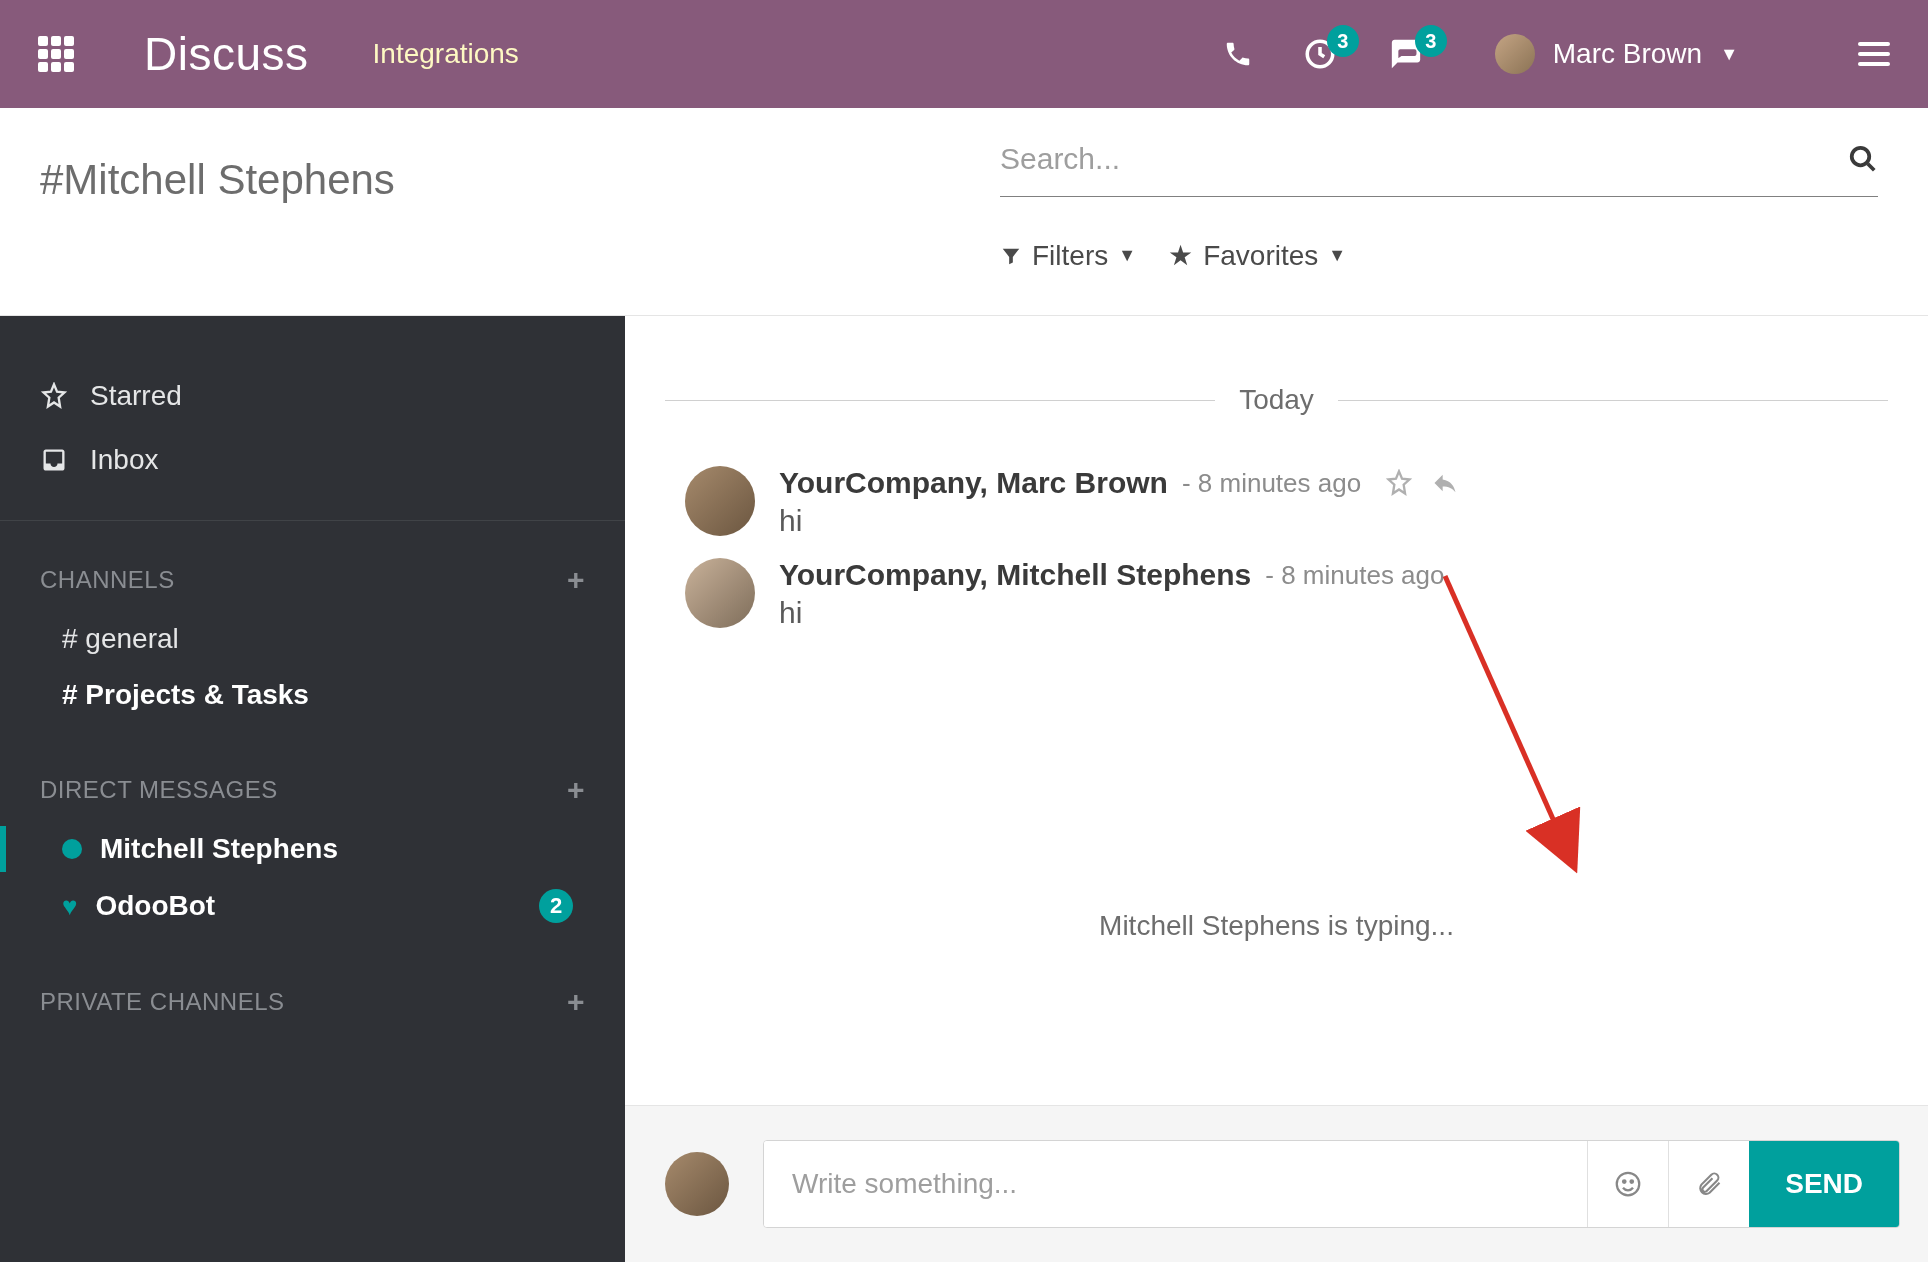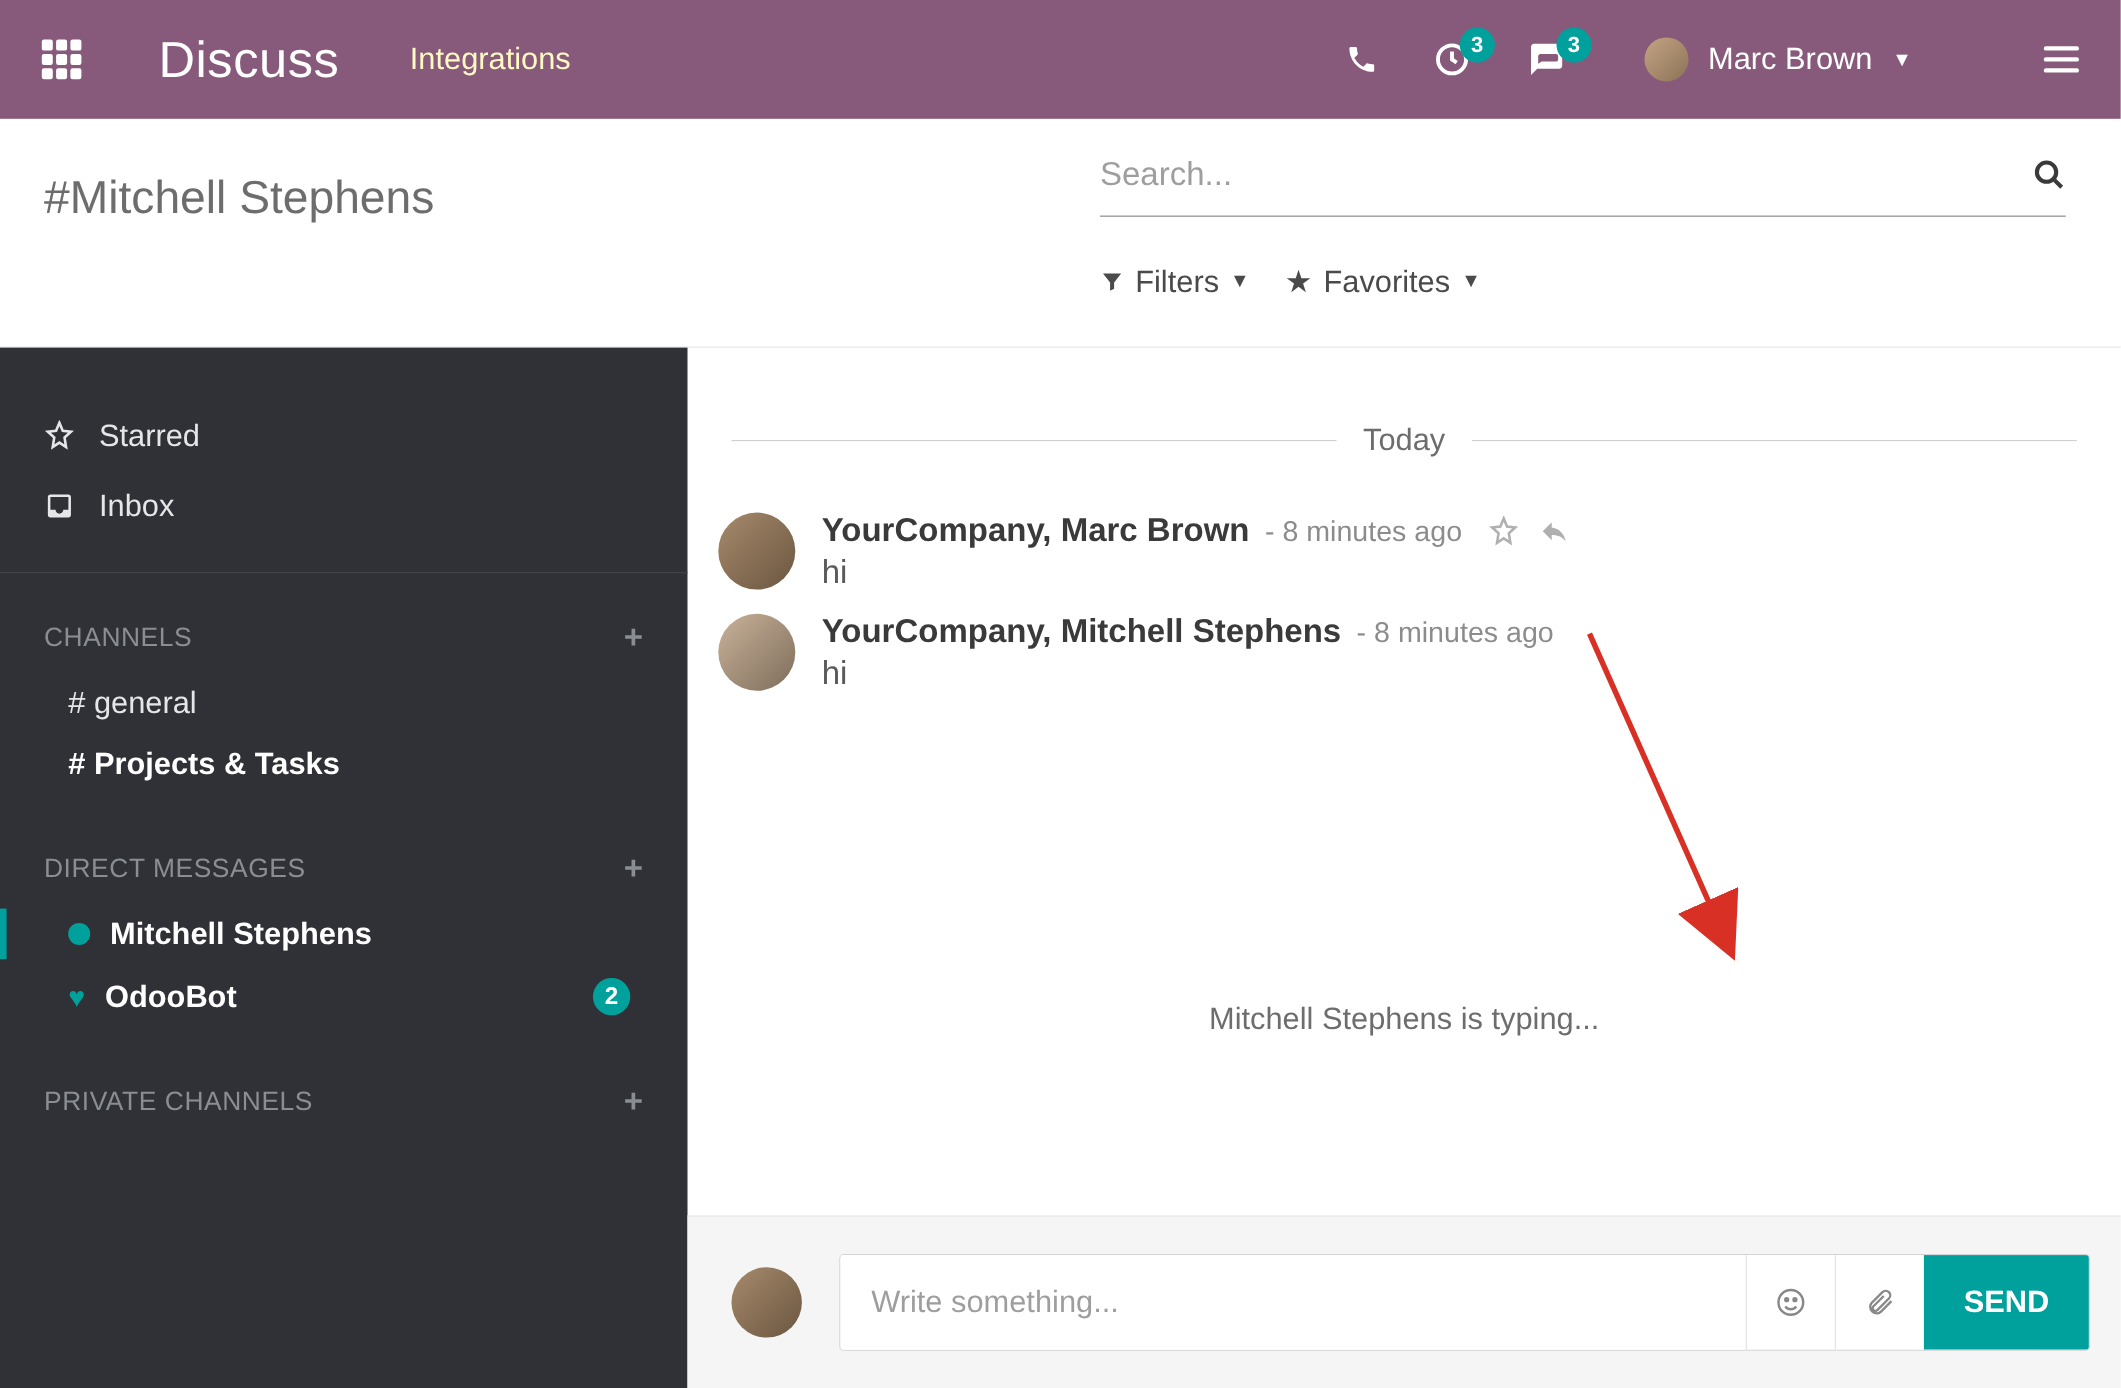--- a/index.html
+++ b/index.html
@@ -62,21 +62,21 @@
   .heart { color: #00a09d; font-size: 26px; }
   .sb-badge { background: #00a09d; color: #fff; font-size: 22px; min-width: 34px; height: 34px; border-radius: 17px; display: inline-flex; align-items: center; justify-content: center; margin-left: auto; margin-right: 12px; font-weight: 700; }
   .active-marker { width: 6px; height: 46px; background: #00a09d; position: absolute; left: 0; }
 
   
   .thread { flex: 1; display: flex; flex-direction: column; position: relative; }
   .thread-scroll { flex: 1; overflow: hidden; position: relative; }
   .day-sep { display: flex; align-items: center; gap: 24px; margin: 68px 40px 40px 40px; }
   .day-sep hr { flex: 1; border: none; border-top: 1px solid #d0d0d0; }
   .day-sep span { font-size: 28px; color: #6d6d6d; }
-  .msg { display: flex; gap: 24px; padding: 10px 40px 10px 28px; }
+  .msg { display: flex; gap: 24px; padding: 10px 40px 10px 60px; }
   .msg-avatar { width: 70px; height: 70px; border-radius: 50%; background: linear-gradient(135deg, #a68a6c, #6b5640); flex-shrink: 0; }
   .msg-avatar.v2 { background: linear-gradient(135deg, #c9b29a, #7e6d5a); }
   .msg-body { flex: 1; }
   .msg-head { display: flex; align-items: center; gap: 14px; margin-bottom: 4px; }
   .msg-author { font-size: 30px; font-weight: 700; color: #3a3a3a; }
   .msg-time { font-size: 26px; color: #8c8c8c; }
   .msg-time::before { content: "- "; }
   .msg-actions { display: inline-flex; gap: 18px; margin-left: 10px; color: #b0b0b0; font-size: 28px; }
   .msg-text { font-size: 30px; color: #5a5a5a; }
 

